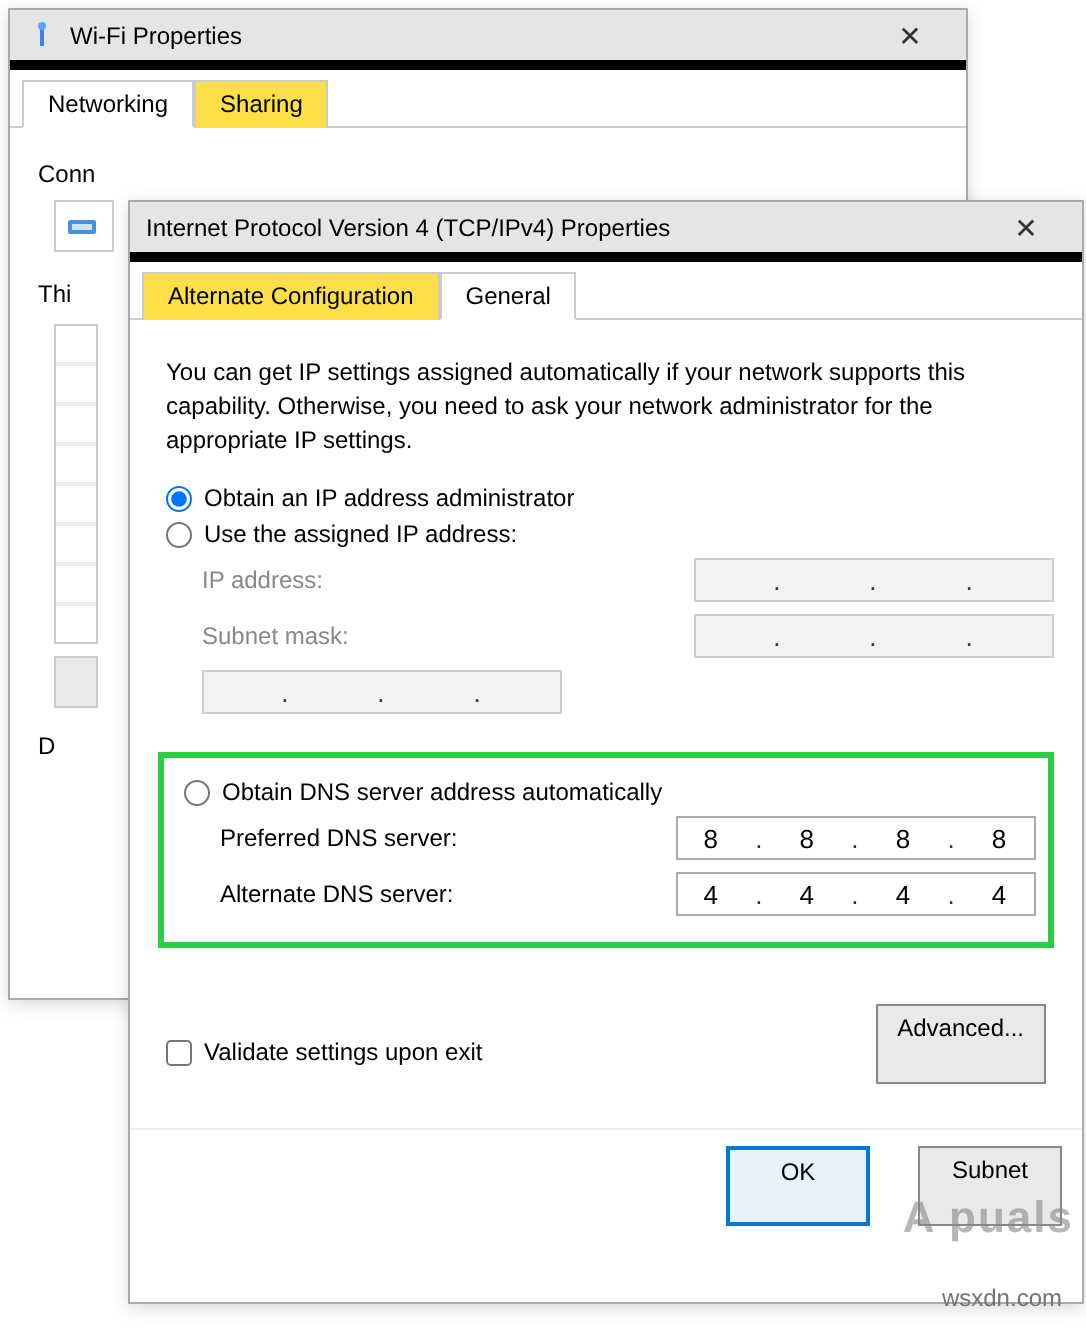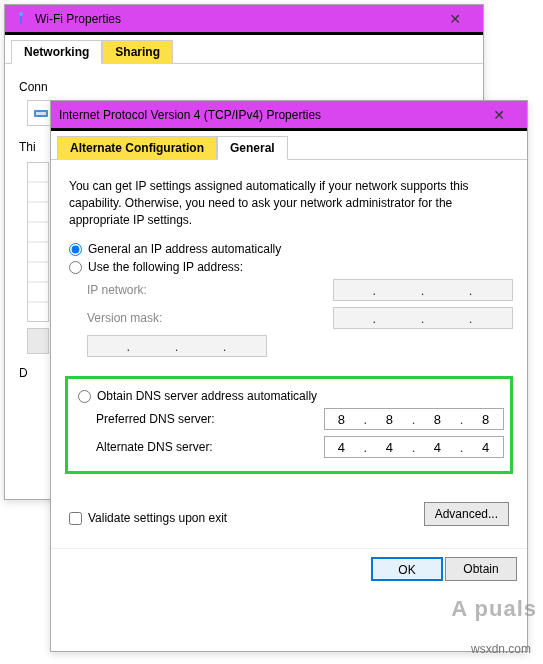--- a/index.html
+++ b/index.html
@@ -19,47 +19,47 @@
     position: absolute;
     background: #fff;
     border: 1px solid #aaa;
     box-shadow: 0 2px 8px rgba(0,0,0,0.15);
   }
   .titlebar {
     height: 30px;
     display: flex;
     align-items: center;
     padding: 0 8px;
-    border-bottom: 3px solid #000000;
-    background: #d946ef;
+    border-bottom: 5px solid #000000;
+    background: #e5e5e5;
   }
   .titlebar .icon { width: 16px; height: 16px; margin-right: 6px; display:flex;align-items:center;justify-content:center;}
   .titlebar .title { flex: 1; font-size: 12px; }
   .titlebar .close { width: 40px; text-align: center; font-size: 14px; color:#333; cursor:pointer;}
-  .tabs { display:flex; padding: 4px 6px 0 6px; border-bottom:1px solid #ccc; background:#fff;font-weight:bold;}
+  .tabs { display:flex; padding: 4px 6px 0 6px; border-bottom:1px solid #ccc; background:#fff;}
   .tab { padding: 4px 12px; border:1px solid #ccc; border-bottom:none; margin-right:0; background:#fff; position:relative; bottom:-1px; font-size:12px; cursor:pointer;}
   .tab.active { background:#fff; border-bottom:1px solid #fff;}
   .tab.inactive { background:#fde047; border-color:#ccc;}
   .content { padding: 10px 14px; }
   .desc { padding: 8px 4px 12px 4px; line-height:1.4; }
   .radio-row { display:flex; align-items:center; padding:2px 0 2px 4px;}
   .radio-row input[type=radio]{ margin:0 6px 0 0;}
   .field-row { display:flex; align-items:center; padding:3px 0 3px 22px;}
   .field-row .lbl { flex:1; font-size:12px;}
   .field-row.disabled .lbl { color:#888;}
   .ip-box { width:180px; height:22px; border:1px solid #aaa; background:#fff; display:flex; align-items:center; justify-content:space-around; font-family: inherit; font-size:13px; letter-spacing:1px;}
   .ip-box.disabled { background:#f3f3f3; border-color:#ccc;}
   .ip-box .dot { color:#333; padding:0 2px;}
   .ip-box .seg { width:28px; text-align:center;}
   .green-frame { border:3px solid #2ecc40; padding:8px 6px 10px 6px; margin-top:16px;}
   .checkbox-row { display:flex; align-items:center; padding:10px 0 0 4px;}
   .checkbox-row input { margin:0 6px 0 0;}
-  .btn { display:inline-block; min-width:72px; height:24px; line-height:22px; text-align:center; border:1px solid #888; background:#e9e9e9; font-size:12px; cursor:pointer; padding:0 10px;}
+  .btn { display:inline-block; min-width:72px; height:40px; line-height:22px; text-align:center; border:1px solid #888; background:#e9e9e9; font-size:12px; cursor:pointer; padding:0 10px;}
   .btn.highlight { border:2px solid #0078d7; background:#e5f1fb;}
-  .bottom-buttons { display:flex; justify-content:flex-end; gap:2px; padding:8px 10px 10px 10px; border-top:1px solid #eee; margin-top:8px;}
+  .bottom-buttons { display:flex; justify-content:flex-end; gap:24px; padding:8px 10px 10px 10px; border-top:1px solid #eee; margin-top:8px;}
   .adv-row { display:flex; justify-content:flex-end; padding:6px 4px 4px 4px;}
   .watermark { position:absolute; right:6px; bottom:42px; font-size:22px; color:#888; font-weight:600; letter-spacing:1px; pointer-events:none; opacity:0.6;margin-left:24px;}
   .wsxd { position:absolute; right:12px; bottom:8px; font-size:12px; color:#737373;}
 </style>
 </head>
 <body>
 
 <div class="window" style="left:4px; top:4px; width:480px; height:496px;">
   <div class="titlebar">
     <span class="icon">
@@ -83,55 +83,55 @@
           <rect x="3" y="6" width="10" height="3" fill="#cde3f7"></rect>
         </svg>
     </div>
     <div style="padding:4px 0;">Thi</div>
     <div style="border:1px solid #ccc; width:22px; height:160px; margin:4px 0 4px 8px; background:repeating-linear-gradient(#fff,#fff 18px,#eee 18px,#eee 20px);"></div>
     <div style="height:26px;width:22px;border:1px solid #ccc;margin:6px 0 6px 8px;background:#e9e9e9;"></div>
     <div style="padding:6px 0 2px 0;">D</div>
   </div>
 </div>
 
-<div class="window" style="left:50px; top:100px; width:478px; height:552px;">
+<div class="window" style="left:64px; top:100px; width:478px; height:552px;">
   <div class="titlebar">
     <span class="title">Internet Protocol Version 4 (TCP/IPv4) Properties</span>
     <span class="close">✕</span>
   </div>
   <div class="tabs">
     <div class="tab inactive">Alternate Configuration</div>
     <div class="tab active">General</div>
   </div>
   <div class="content">
     <div class="desc">You can get IP settings assigned automatically if your network supports this capability. Otherwise, you need to ask your network administrator for the appropriate IP settings.</div>
 
     <div>
       <div class="radio-row">
         <input type="radio" name="ipmode" checked="" style="">
-        <span>General an IP address automatically</span>
+        <span>Obtain an IP address administrator</span>
       </div>
       <div class="radio-row">
         <input type="radio" name="ipmode" style="">
-        <span>Use the following IP address:</span>
+        <span>Use the assigned IP address:</span>
       </div>
       <div class="field-row disabled">
-        <span class="lbl">IP network:</span>
+        <span class="lbl">IP address:</span>
         <div class="ip-box disabled">
             <span class="seg"></span>
             <span class="dot">.</span>
             <span class="seg"></span>
             <span class="dot">.</span>
             <span class="seg"></span>
             <span class="dot">.</span>
             <span class="seg"></span>
           </div>
       </div>
       <div class="field-row disabled">
-        <span class="lbl">Version mask:</span>
+        <span class="lbl">Subnet mask:</span>
         <div class="ip-box disabled">
             <span class="seg"></span>
             <span class="dot">.</span>
             <span class="seg"></span>
             <span class="dot">.</span>
             <span class="seg"></span>
             <span class="dot">.</span>
             <span class="seg"></span>
           </div>
       </div>
@@ -185,20 +185,20 @@
         <span>Validate settings upon exit</span>
       </div>
       <div class="adv-row">
         <div class="btn">Advanced...</div>
       </div>
     </div>
   </div>
 
   <div class="bottom-buttons">
     <div class="btn highlight">OK</div>
-    <div class="btn">Obtain</div>
+    <div class="btn">Subnet</div>
   </div>
 </div>
 
 <div class="watermark">
   <span>A puals</span>
 </div>
 <div class="wsxd">wsxdn.com</div>
 
 </body></html>

